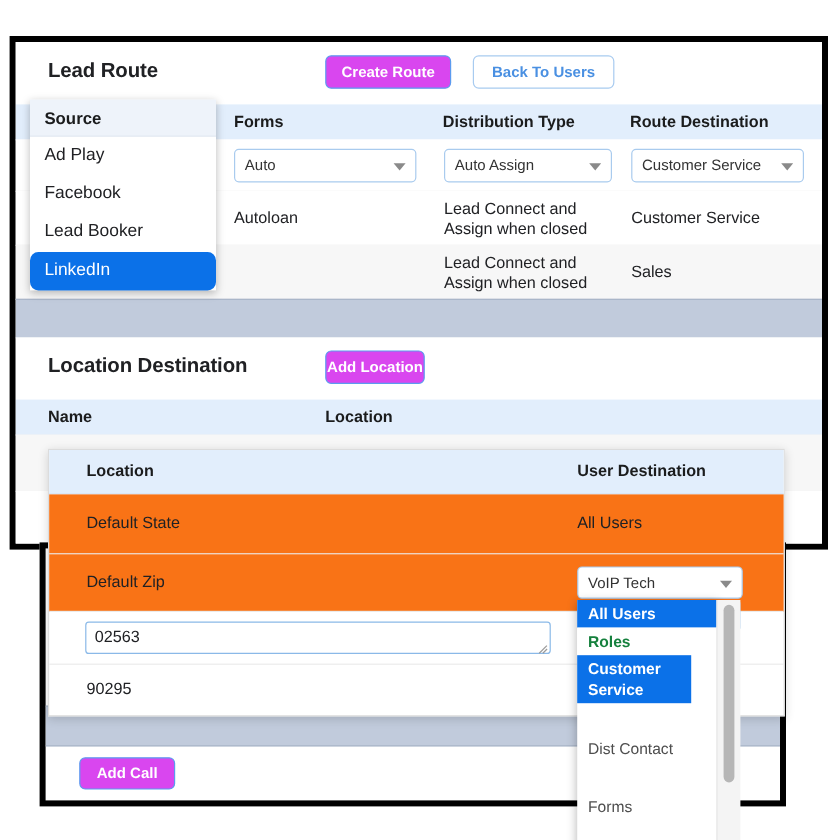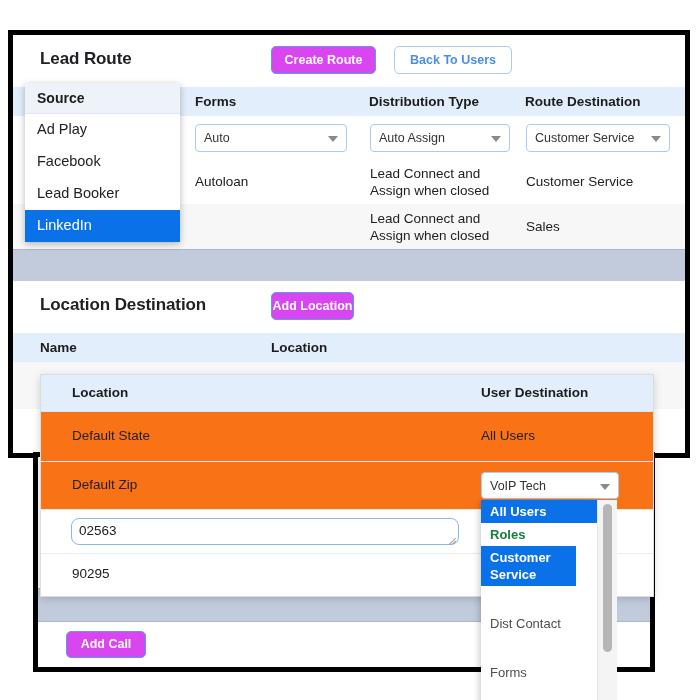--- a/index.html
+++ b/index.html
@@ -153,21 +153,21 @@
     position: relative;
     background: #ffffff;
     cursor: pointer;
   }
   .src-item span {
     position: absolute;
     left: 12px; top: 7px;
     font-size: 14.5px;
     color: #202124;
   }
-  .src-item.selected { background: #0b71e8; }
+  .src-item.selected { background: #0b71e8; border-radius: 7px; }
   .src-item.selected span { color: #ffffff; }
 
   
   #inner-panel {
     position: absolute;
     left: 40px; top: 374px;
     width: 614px;
     background: #ffffff;
     border: 1px solid #dcdcdc;
     box-shadow: 0 2px 8px rgba(0,0,0,0.16);
@@ -189,21 +189,21 @@
     color: #202124;
   }
 
   
   #zip-input {
     position: absolute;
     left: 30px; top: 8px;
     width: 388px; height: 27px;
     box-sizing: border-box;
     border: 1px solid #8ab9e8;
-    border-radius: 8px;
+    border-radius: 3px;
     background: #ffffff;
     font-family: "Liberation Sans", sans-serif;
     font-size: 13.5px;
     color: #202124;
     padding: 4px 7px;
     resize: none;
     outline: none;
     overflow: hidden;
   }
   #zip-resize-grip {

